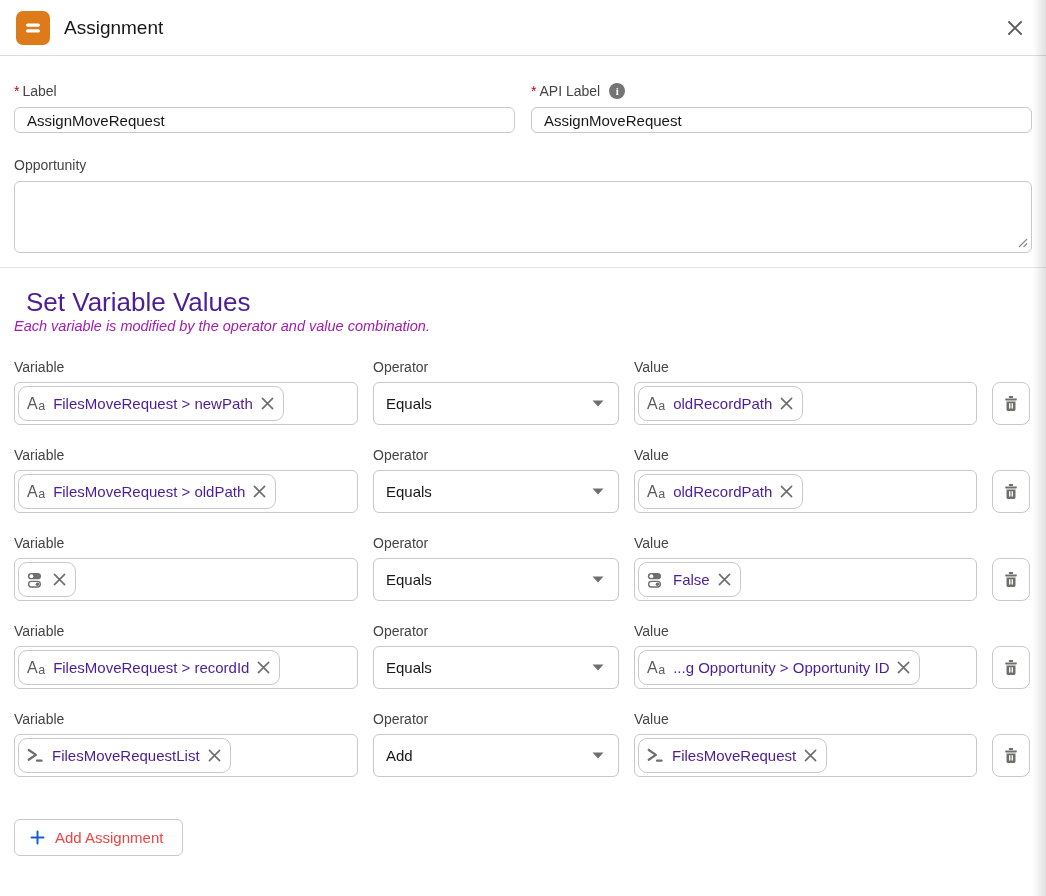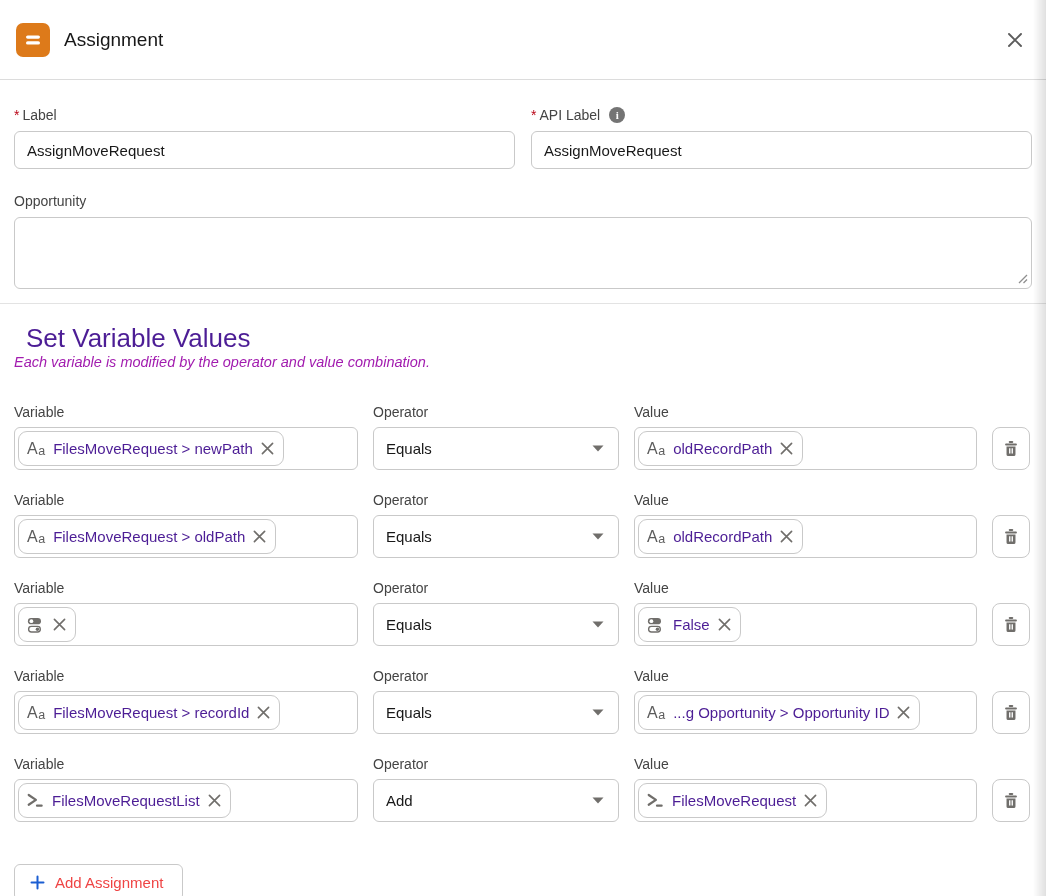--- a/index.html
+++ b/index.html
@@ -1,56 +1,56 @@
 <!DOCTYPE html>
 <html><head>
 <meta charset="utf-8">
 <style>
   * { margin:0; padding:0; box-sizing:border-box; }
   html,body { width:1046px; height:896px; background:#fff; overflow:hidden;
               font-family:"Liberation Sans","DejaVu Sans",sans-serif; color:#181818; }
 
   
-  .hdr { display:flex; align-items:center; height:80px; padding:0 18px 0 16px;
+  .hdr { display:flex; align-items:center; height:56px; padding:0 18px 0 16px;
          border-bottom:1px solid #dcdcdc; background:#fff; }
   .hdr-icon { width:34px; height:34px; border-radius:7px; background:#DD7A1A;
               display:flex; align-items:center; justify-content:center; flex:0 0 auto; }
   .hdr-title { font-size:19px; font-weight:400; margin-left:14px; color:#181818; }
   .close-btn { margin-left:auto; background:none; border:none; cursor:pointer;
                display:flex; align-items:center; padding:4px; }
 
   
   .top-form { padding:25px 14px 0; }
   .two-col { display:grid; grid-template-columns:1fr 1fr; column-gap:16px; }
   .fld-label { display:flex; align-items:center; font-size:14px; color:#444;
                line-height:20px; margin-bottom:6px; }
   .req { color:#BA0517; margin-right:3px; }
   .info-icon { width:16px; height:16px; border-radius:50%; background:#747474; color:#fff;
                font-size:11px; font-weight:bold; font-family:"Liberation Serif",serif;
                display:inline-flex; align-items:center; justify-content:center;
                margin-left:9px; cursor:pointer; }
-  input.text-input { width:100%; height:38px; border:1px solid #c9c9c9; border-radius:6px;
+  input.text-input { width:100%; height:26px; border:1px solid #c9c9c9; border-radius:6px;
                padding:0 12px; font-size:15px; color:#181818;
                font-family:"Liberation Sans","DejaVu Sans",sans-serif; background:#fff; }
   .desc-field { margin-top:22px; }
   .ta-wrap { position:relative; }
   textarea { width:100%; height:72px; border:1px solid #c9c9c9; border-radius:6px;
              padding:8px 12px; font-size:15px; resize:none;
              font-family:"Liberation Sans","DejaVu Sans",sans-serif; display:block; }
   .grip { position:absolute; right:4px; bottom:5px; pointer-events:none; line-height:0; }
 
   .divider { border:none; border-top:1px solid #e3e3e3; margin-top:14px; }
 
   
   .section { padding:19px 14px 0; }
   .sec-title { font-size:26px; font-weight:400; color:#4c1d95;margin-left:12px; }
   .sec-sub { font-size:14.5px; color:#a21caf; margin-top:0;font-style:italic; }
 
   
-  .rows { margin-top:32px; }
+  .rows { margin-top:23px; }
   .row { display:grid; grid-template-columns:344px 246px 343px 38px; column-gap:15px;
          margin-bottom:20px; }
   .col-label { display:block; font-size:14px; color:#444; line-height:20px; margin-bottom:5px; }
   .combobox { height:43px; border:1px solid #c9c9c9; border-radius:6px; background:#fff;
               display:flex; align-items:center; padding:3px; cursor:text; }
   .pill { display:inline-flex; align-items:center; height:35px; max-width:100%;
           border:1px solid #c9c9c9; border-radius:9px; padding:0 9px 0 8px; gap:8px;
           background:#fff; cursor:pointer; }
   .pill-text { font-size:15px; color:#4c1d95; white-space:nowrap; }
   .pill-remove { display:flex; align-items:center; cursor:pointer; flex:0 0 auto; }

